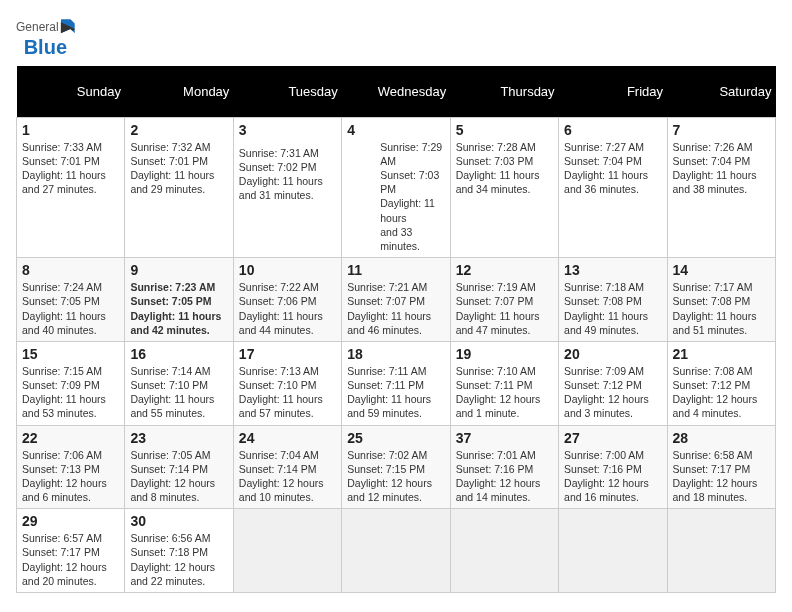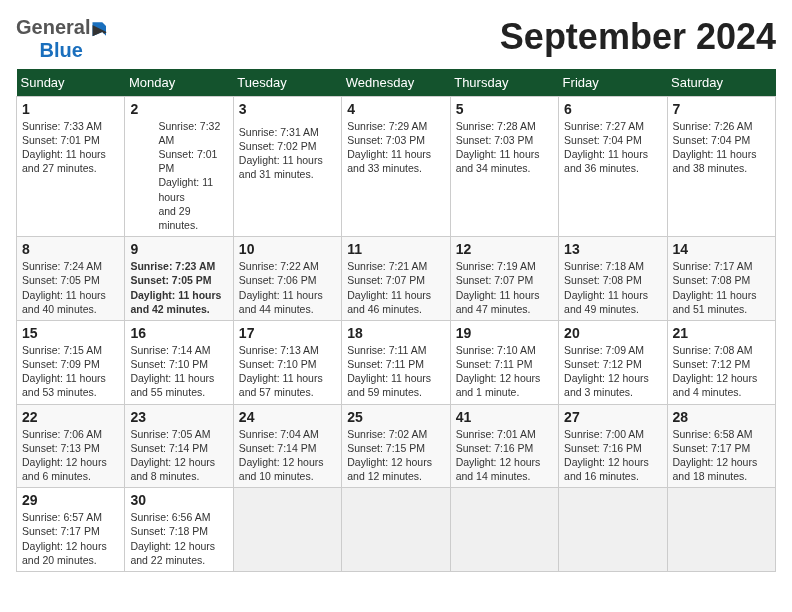--- a/index.html
+++ b/index.html
@@ -44,24 +44,24 @@
     .subtitle {
       font-size: 16px;
       color: #444;
     }
     table {
       width: 100%;
       border-collapse: collapse;
       font-size: 11px;
     }
     th {
-      background: #14532d;
+      background: #000000;
       color: #fff;
-      padding: 6px 4px;
-      text-align: left;
+      padding: 18px 4px;
+      text-align: right;
       font-size: 13px;
       font-weight: normal;
     }
     td {
       border: 1px solid #ccc;
       vertical-align: top;
       padding: 4px 5px;
       width: 108px;
       height: 80px;
       background: #fff;
@@ -84,26 +84,25 @@
     tr:nth-child(even) td:not(.empty) {
       background: #f8f8f8;
     }
   </style>
 </head>
 <body>
 
 <div class="header">
   <div class="logo">
     <span>
-      <span style="color:#555;font-size:20px;font-weight:bold;">General</span><span class="logo-icon">▶</span>
+      <span style="color:#555;font-size:12px;font-weight:normal;">General</span><span class="logo-icon">▶</span>
     </span>
     <span style="color:#1a6fbd;font-size:20px;font-weight:bold;text-align:center;">Blue</span>
   </div>
   <div class="title-block">
-    <div class="month-title">September 2024</div>
   </div>
 </div>
 
 <table>
   <thead>
     <tr>
       <th>Sunday</th>
       <th>Monday</th>
       <th>Tuesday</th>
       <th>Wednesday</th>
@@ -116,35 +115,35 @@
   <tr>
         <td>
           <span class="day-num">1</span>
           <div class="day-info" style="white-space: pre-line;">Sunrise: 7:33 AM
 Sunset: 7:01 PM
 Daylight: 11 hours
 and 27 minutes.</div>
         </td>
         <td>
           <span class="day-num">2</span>
-          <div class="day-info" style="white-space: pre-line; margin-left: 28px;">Sunrise: 7:32 AM
+          <div class="day-info" style="white-space: pre-line;">Sunrise: 7:32 AM
 Sunset: 7:01 PM
 Daylight: 11 hours
 and 29 minutes.</div>
         </td>
         <td>
           <span class="day-num">3</span>
           <div class="day-info" style="white-space: pre-line; margin-top: 8px;">Sunrise: 7:31 AM
 Sunset: 7:02 PM
 Daylight: 11 hours
 and 31 minutes.</div>
         </td>
         <td>
           <span class="day-num">4</span>
-          <div class="day-info" style="white-space: pre-line;">Sunrise: 7:29 AM
+          <div class="day-info" style="white-space: pre-line; margin-left: 33px;">Sunrise: 7:29 AM
 Sunset: 7:03 PM
 Daylight: 11 hours
 and 33 minutes.</div>
         </td>
         <td>
           <span class="day-num">5</span>
           <div class="day-info" style="white-space: pre-line;">Sunrise: 7:28 AM
 Sunset: 7:03 PM
 Daylight: 11 hours
 and 34 minutes.</div>
@@ -289,21 +288,21 @@
 and 10 minutes.</div>
         </td>
         <td>
           <span class="day-num">25</span>
           <div class="day-info" style="white-space: pre-line;">Sunrise: 7:02 AM
 Sunset: 7:15 PM
 Daylight: 12 hours
 and 12 minutes.</div>
         </td>
         <td>
-          <span class="day-num">41</span>
+          <span class="day-num">37</span>
           <div class="day-info" style="white-space: pre-line;">Sunrise: 7:01 AM
 Sunset: 7:16 PM
 Daylight: 12 hours
 and 14 minutes.</div>
         </td>
         <td>
           <span class="day-num">27</span>
           <div class="day-info" style="white-space: pre-line;">Sunrise: 7:00 AM
 Sunset: 7:16 PM
 Daylight: 12 hours

